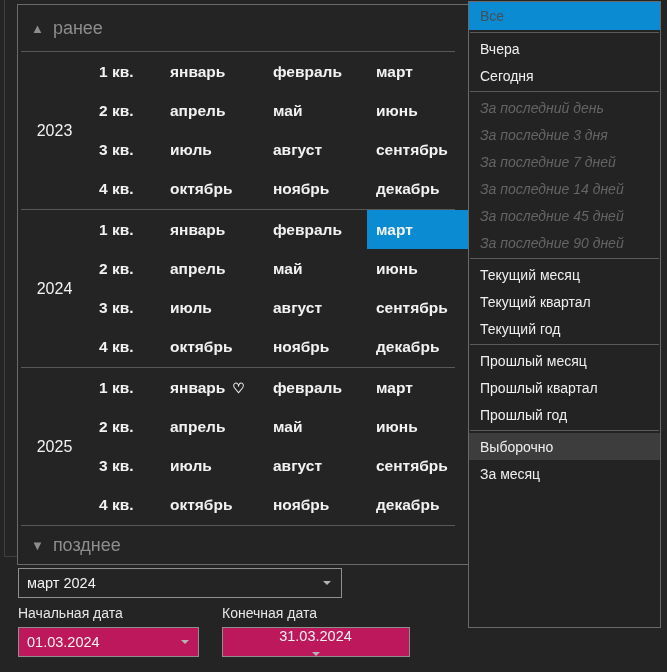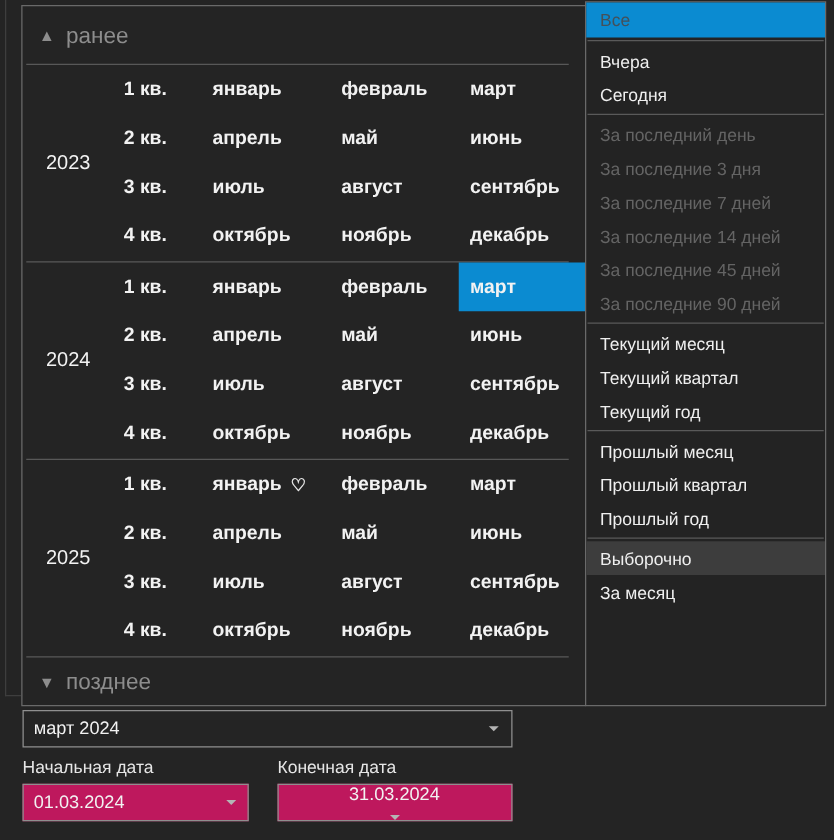--- a/index.html
+++ b/index.html
@@ -24,32 +24,32 @@
                 grid-template-rows:repeat(4,1fr); flex:none; }
   .year-cell { grid-row:1 / span 4; display:flex; align-items:center; justify-content:center;
                color:#f2f2f2; font-size:16px; cursor:pointer; }
   .cell { display:flex; align-items:center; color:#f2f2f2; font-size:15.5px; cursor:pointer;font-weight:bold; }
   .q-cell { padding-left:8px; }
   .m-cell { padding-left:9px; }
   .m-cell.sel { background:var(--accent); }
   .heart { margin-left:7px; font-size:14px; color:#e8e8e8; }
 
   
-  .menu-panel { position:absolute; left:468px; top:1px; width:193px; height:564px;
+  .menu-panel { position:absolute; left:468px; top:1px; width:193px; height:627px;
                 background:#232323; border:1px solid #6a6a6a; z-index:5;
                 display:flex; flex-direction:column; }
   .menu-item { height:27px; flex:none; display:flex; align-items:center; padding-left:11px;
                font-size:14px; color:#efefef; cursor:pointer; }
   .menu-item.state-hover { height:28px; background:var(--accent); color:#44505a; }
-  .menu-item.state-disabled { color:#646464; }
+  .menu-item.state-disabled { color:#646464;font-style:italic; }
   .menu-item.state-selected { background:var(--selbg); }
   .menu-sep { height:1px; flex:none; background:#5a5a5a; margin:2px 1px; }
 
   
-  .combo { position:absolute; left:18px; top:568px; width:392px; height:30px;
+  .combo { position:absolute; left:18px; top:568px; width:324px; height:30px;
            border:1px solid #8f8f8f; display:flex; align-items:center; padding:0 10px 0 8px;
            color:#f2f2f2; font-size:14.5px; cursor:pointer; background:#242424; }
   .combo .spacer, .field .spacer { flex:1; }
   .dd-arrow { width:0; height:0; border-left:4px solid transparent; border-right:4px solid transparent;
               border-top:4px solid #b4b4b4; }
   .field-label { position:absolute; top:604px; height:18px; color:#e6e6e6; font-size:14px;
                  display:flex; align-items:center; }
   #start-label { left:18px; } #end-label { left:222px; }
   .field { position:absolute; top:627px; height:30px; border:1px solid #8f8f8f; background:#be185d;
            display:flex; align-items:center; padding:0 9px 0 8px; color:#f2f2f2; font-size:14.5px; }

